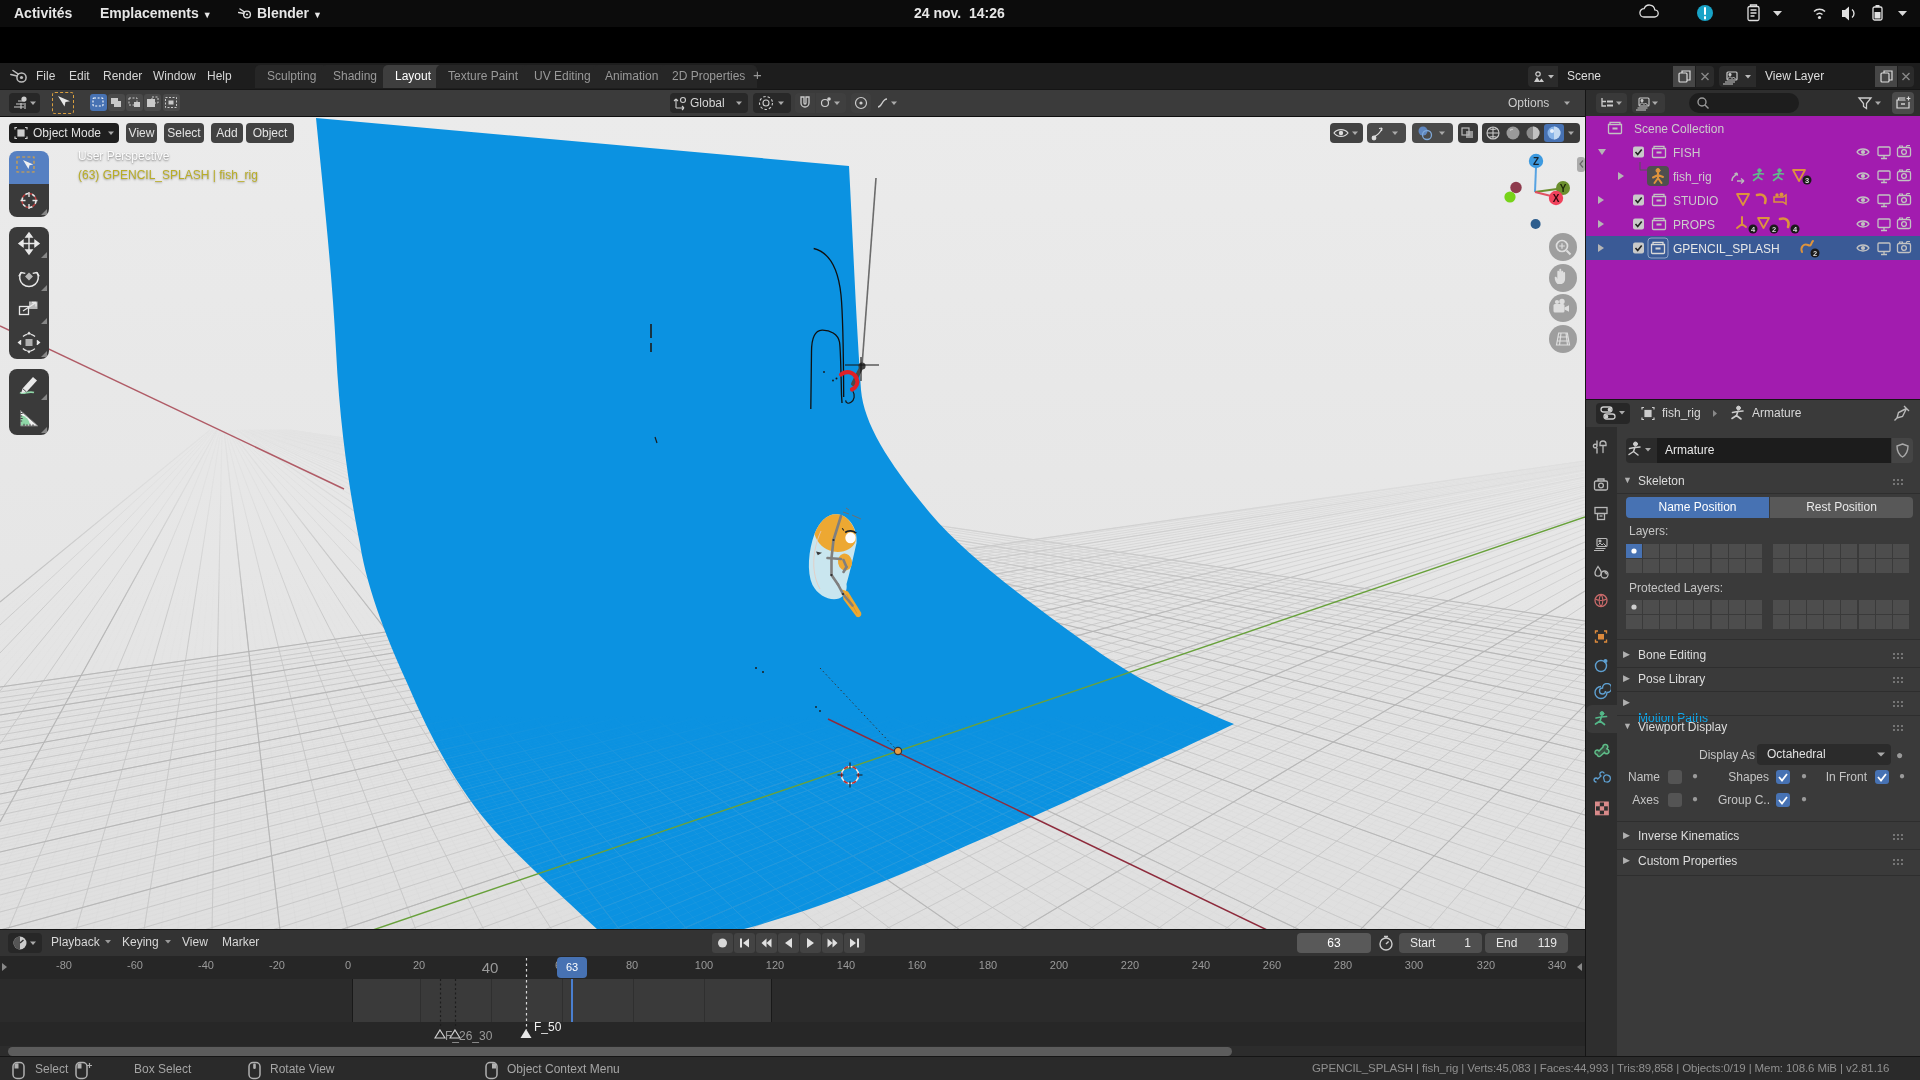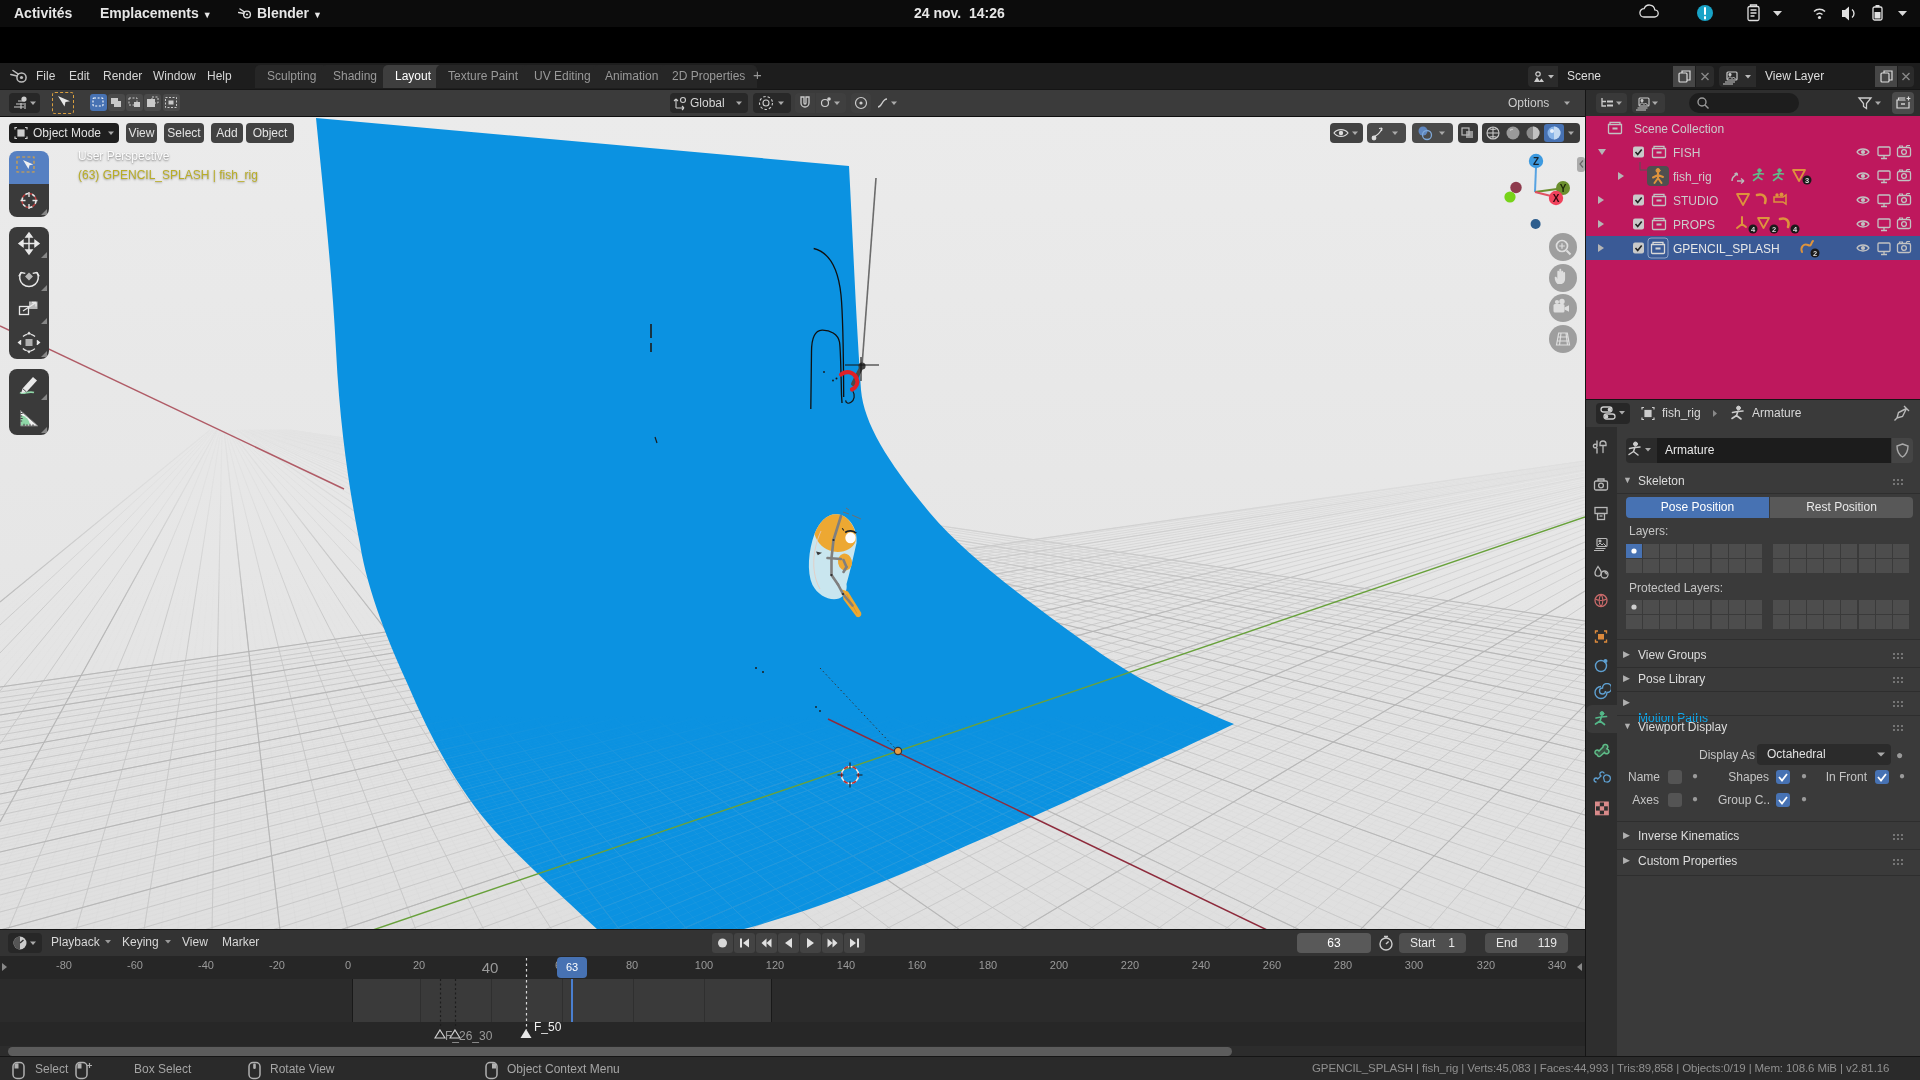--- a/index.html
+++ b/index.html
@@ -21,21 +21,21 @@
     background:#262626; color:#999; border-radius:5px 5px 0 0; font-size:12px; }
   .wtab.active { background:#3e3e3e; color:#fff; }
   
   #toolrow { left:0; top:90px; width:1585px; height:26px; background:#3b3b3b; }
   #outlhead { left:1586px; top:90px; width:334px; height:26px; background:#2e2e2e; }
   
   #viewport { left:0; top:116px; width:1585px; height:814px; background:#e4e4e4; overflow:hidden; }
   .vbtn { position:absolute; height:20px; background:#424242; color:#e3e3e3;
     border-radius:4px; font-size:12px; line-height:20px; padding:0 9px; }
   
-  #outliner { left:1586px; top:116px; width:334px; height:284px; background:#be185d;
+  #outliner { left:1586px; top:116px; width:334px; height:284px; background:#a21caf;
     color:#cccccc; font-size:12px; }
   
   #props { left:1586px; top:400px; width:334px; height:657px; background:#3a3a3a;
     color:#c8c8c8; font-size:12px; }
   #ptabs { position:absolute; left:0; top:27px; width:31px; height:630px; background:#2e2e2e; }
   
   #timeline { left:0; top:930px; width:1585px; height:127px; background:#2c2c2c; font-size:12px; color:#d0d0d0;}
   
   #statusbar { left:0; top:1057px; width:1920px; height:23px; background:#2a2a2a;
     color:#a5a5a5; font-size:12px; }
@@ -909,21 +909,21 @@
               <circle cx="2" cy="9" r="1"></circle>
               <circle cx="6" cy="9" r="1"></circle>
               <circle cx="10" cy="9" r="1"></circle>
               <circle cx="2" cy="13" r="1"></circle>
               <circle cx="6" cy="13" r="1"></circle>
               <circle cx="10" cy="13" r="1"></circle>
             </g>
           </svg>
         </div>
         <div class="abs" style="left:31px;top:93px;width:303px;height:1px;background:#2e2e2e;"></div>
-        <div class="abs" style="left:40px;top:97px;width:143px;height:21px;background:#4772b3;border-radius:4px 0 0 4px;color:#fff;text-align:center;line-height:21px;">Pose Position</div>
+        <div class="abs" style="left:40px;top:97px;width:143px;height:21px;background:#4772b3;border-radius:4px 0 0 4px;color:#fff;text-align:center;line-height:21px;">Name Position</div>
         <div class="abs" style="left:184px;top:97px;width:143px;height:21px;background:#585858;border-radius:0 4px 4px 0;color:#e8e8e8;text-align:center;line-height:21px;">Rest Position</div>
         <div class="abs" style="left:43px;top:124px;color:#c5c5c5;">Layers:</div>
         <div class="abs" style="left:40px;top:144px;width:138px;height:29px;">
           <div style="position:absolute;left:0.0px;top:0px;width:16.1px;height:14px;background:#4772b3;"><svg width="16" height="14">
               <circle cx="8" cy="7" r="2.6" fill="#fff"></circle>
             </svg></div>
           <div style="position:absolute;left:17.1px;top:0px;width:16.1px;height:14px;background:#4d4d4d;"></div>
           <div style="position:absolute;left:34.2px;top:0px;width:16.1px;height:14px;background:#4d4d4d;"></div>
           <div style="position:absolute;left:51.3px;top:0px;width:16.1px;height:14px;background:#4d4d4d;"></div>
           <div style="position:absolute;left:68.4px;top:0px;width:16.1px;height:14px;background:#4d4d4d;"></div>
@@ -992,21 +992,21 @@
           <div style="position:absolute;left:34.2px;top:15px;width:16.1px;height:14px;background:#4d4d4d;"></div>
           <div style="position:absolute;left:51.3px;top:15px;width:16.1px;height:14px;background:#4d4d4d;"></div>
           <div style="position:absolute;left:68.4px;top:15px;width:16.1px;height:14px;background:#4d4d4d;"></div>
           <div style="position:absolute;left:85.5px;top:15px;width:16.1px;height:14px;background:#4d4d4d;"></div>
           <div style="position:absolute;left:102.6px;top:15px;width:16.1px;height:14px;background:#4d4d4d;"></div>
           <div style="position:absolute;left:119.7px;top:15px;width:16.1px;height:14px;background:#4d4d4d;"></div>
         </div>
         <div class="abs" style="left:31px;top:239px;width:303px;height:1px;background:#2e2e2e;"></div>
         <div class="abs" style="left:0;top:245px;width:334px;height:22px;">
           <span style="position:absolute;left:37px;top:4px;font-size:9px;color:#b0b0b0;">▶</span>
-          <span style="position:absolute;left:52px;top:3px;color:#dcdcdc;">View Groups</span>
+          <span style="position:absolute;left:52px;top:3px;color:#dcdcdc;">Bone Editing</span>
           <svg width="14" height="22" style="position:absolute;left:306px;">
             <g fill="#8a8a8a">
               <circle cx="2" cy="9" r="1"></circle>
               <circle cx="6" cy="9" r="1"></circle>
               <circle cx="10" cy="9" r="1"></circle>
               <circle cx="2" cy="13" r="1"></circle>
               <circle cx="6" cy="13" r="1"></circle>
               <circle cx="10" cy="13" r="1"></circle>
             </g>
           </svg>
@@ -1164,21 +1164,21 @@
         </svg></div>
       <div class="abs" style="left:844px;top:3px;width:21px;height:20px;background:#434343;border-radius:3px;"><svg width="21" height="20" viewBox="0 0 21 20">
           <path d="M14,5.5 v9" stroke="#e0e0e0" stroke-width="2"></path>
           <path d="M6,5.5 v9 l6,-4.5 z" fill="#e0e0e0"></path>
         </svg></div>
       <div class="abs" style="left:1297px;top:3px;width:74px;height:20px;background:#595959;border-radius:4px;color:#fff;text-align:center;line-height:20px;">63</div>
       <svg class="abs" style="left:1376px;top:3px;" width="20" height="20" viewBox="0 0 20 20">
         <circle cx="10" cy="11" r="6" fill="none" stroke="#ccc" stroke-width="1.4"></circle>
         <path d="M10,11 l2.6,-2.6 M8,3.5 h4 M10,3.5 v1.5" stroke="#ccc" stroke-width="1.4" fill="none"></path>
       </svg>
-      <div class="abs" style="left:1399px;top:3px;width:67px;height:20px;background:#4f4f4f;border-radius:4px;color:#e8e8e8;">
+      <div class="abs" style="left:1399px;top:3px;width:83px;height:20px;background:#4f4f4f;border-radius:4px;color:#e8e8e8;">
         <span style="position:absolute;left:11px;top:2.5px;">Start</span>
         <span style="position:absolute;right:11px;top:2.5px;">1</span>
       </div>
       <div class="abs" style="left:1485px;top:3px;width:83px;height:20px;background:#4f4f4f;border-radius:4px;color:#e8e8e8;">
         <span style="position:absolute;left:11px;top:2.5px;">End</span>
         <span style="position:absolute;right:11px;top:2.5px;">119</span>
       </div>
       <div class="abs" style="left:0;top:26px;width:1585px;height:23px;background:#262626;"></div>
       <div class="abs" style="left:0;top:26px;width:1585px;height:23px;">
         <span style="position:absolute;left:44px;top:3px;width:40px;text-align:center;color:#9a9a9a;font-size:11px;">-80</span>

